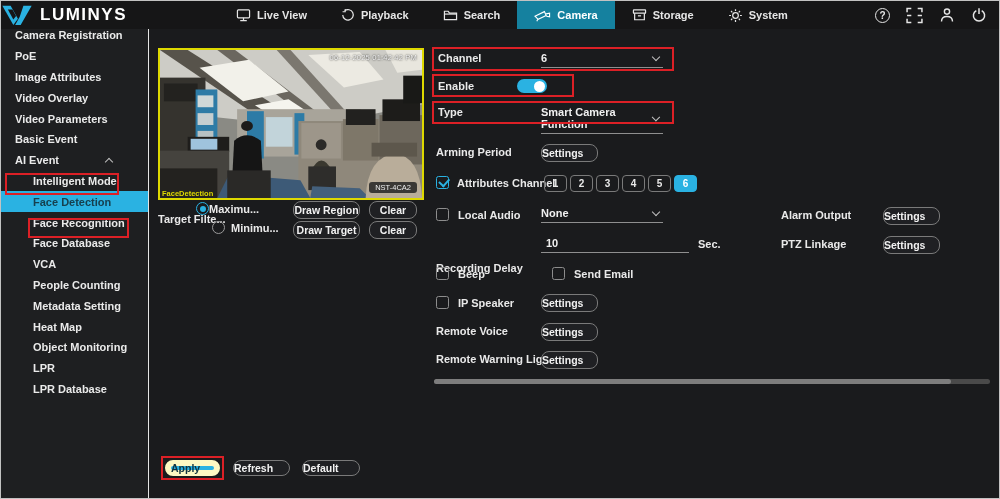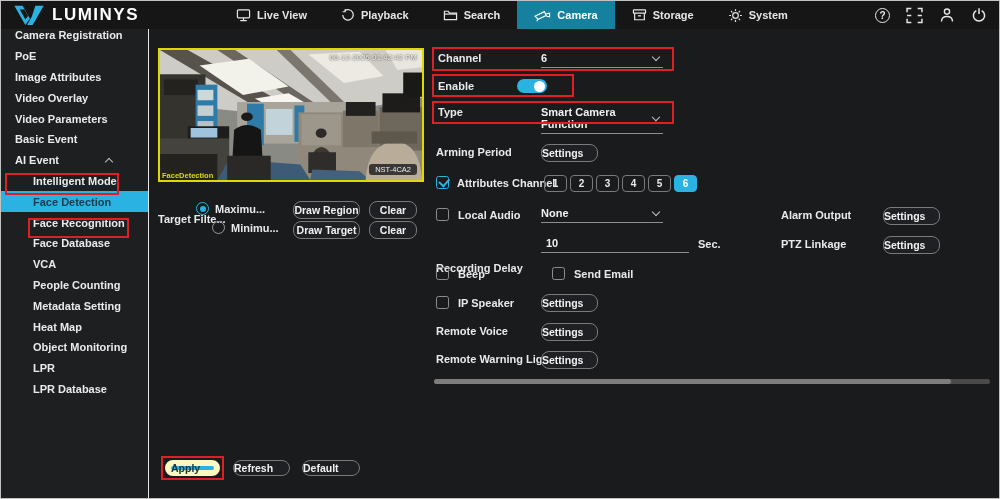--- a/index.html
+++ b/index.html
@@ -5,39 +5,39 @@
   * { margin:0; padding:0; box-sizing:border-box; }
   html,body { background:#2e2e2e; }
   .screen{
     position:relative; width:1000px; height:499px; overflow:hidden;
     background:#1a1b1d; border:1px solid #c2c2c2;
     font-family:"Liberation Sans", sans-serif; color:#e9e9e9;
     -webkit-font-smoothing:antialiased;
   }
   
   .header{ position:absolute; inset:0 0 auto 0; height:28px; background:#161617; display:flex; align-items:center; z-index:5;}
-  .logo{ display:flex; align-items:center; gap:7px; padding-left:12px; }
+  .logo{ display:flex; align-items:center; gap:7px; padding-left:0; }
   .logo-text{ font-size:17px; font-weight:800; letter-spacing:1.5px; color:#ffffff; }
   .nav{ position:absolute; left:218px; top:0; height:28px; display:flex; align-items:stretch; }
   .nav-item{ display:flex; align-items:center; gap:6px; padding:0 17px; font-size:11px; font-weight:700; color:#e6e6e6; cursor:pointer; }
   .nav-item.active{ background:#15819f; color:#fff; }
   .nav-item svg{ display:block; }
   .hdr-icons{ position:absolute; right:12px; top:0; height:28px; display:flex; align-items:center; gap:15px; }
   .hicon{ width:17px; height:17px; display:flex; align-items:center; justify-content:center; cursor:pointer; }
   .help-circle{ width:15px; height:15px; border:1.4px solid #e6e6e6; border-radius:50%; font-size:10px; font-weight:700; color:#e6e6e6; display:flex; align-items:center; justify-content:center; }
   
   .sidebar{ position:absolute; top:24px; left:0; bottom:0; width:148px; background:#1e1f21; border-right:1px solid #e5e5e5; }
   .side-item{ height:20.8px; display:flex; align-items:center; padding-left:14px; font-size:11px; font-weight:700; color:#eaeaea; cursor:pointer; position:relative; white-space:nowrap; }
   .side-item.child{ padding-left:32px; }
   .side-item.selected{ background:#2ab2e2; color:#16404f; }
   .caret-up{ position:absolute; right:36px; top:9px; width:6px; height:6px; border-left:1.6px solid #bdbdbd; border-top:1.6px solid #bdbdbd; transform:rotate(45deg); }
   
   .redbox{ position:absolute; border:2px solid #dc2026; pointer-events:none; z-index:9; }
   
-  .preview{ position:absolute; left:157px; top:47px; width:266px; height:134px; border:2px solid #ded900; background:#000; }
+  .preview{ position:absolute; left:157px; top:47px; width:266px; height:152px; border:2px solid #ded900; background:#000; }
   .preview svg{ display:block; width:100%; height:100%; }
   .ts{ position:absolute; top:3px; right:5px; font-size:7.5px; color:#f2f2f2; text-shadow:0 0 2px #000; letter-spacing:.2px; }
   .fd-label{ position:absolute; left:2px; bottom:0px; font-size:7.5px; font-weight:700; color:#ded900; }
   .cam-badge{ position:absolute; right:5px; bottom:5px; background:rgba(35,35,35,.85); border-radius:3px; padding:1px 6px; font-size:7.5px; color:#eee; }
   
   .abs{ position:absolute; display:flex; align-items:center; }
   .lbl{ font-size:11px; font-weight:700; color:#e9e9e9; white-space:nowrap; }
   .btn{ background:#1f2023; border:1px solid #7a7a7a; border-radius:8px; color:#f1f1f1; font-size:10.5px; font-weight:700; text-align:center; padding:2px 0; cursor:pointer; font-family:"Liberation Sans",sans-serif; }
   .btn-apply{ background:#2ab2e2; border:6px solid #fef9c3; color:#10333f; }
   .dd{ display:flex; align-items:center; border-bottom:1px solid #8f8f8f; padding-bottom:3px; cursor:pointer; }
@@ -243,21 +243,21 @@
       <rect x="214" y="94" width="46" height="14" fill="#5d574c"></rect>
     </svg>
     <div class="ts">06-12-2025 01:42:42 PM</div>
     <div class="fd-label">FaceDetection</div>
     <div class="cam-badge">NST-4CA2</div>
   </div>
 
   <div class="abs" style="left:157px; top:202px; height:31px;">
     <span class="lbl">Target Filte...</span>
   </div>
-  <div class="abs" style="left:195px; top:201px; gap:6px;">
+  <div class="abs" style="left:195px; top:201px; ">
     <span class="radio sel"></span>
     <span class="lbl">Maximu...</span>
   </div>
   <div class="abs" style="left:211px; top:220px; gap:6px;">
     <span class="radio"></span>
     <span class="lbl">Minimu...</span>
   </div>
   <button class="btn abs" style="left:292px; top:200px; width:67px; justify-content:center;">Draw Region</button>
   <button class="btn abs" style="left:368px; top:200px; width:48px; justify-content:center;">Clear</button>
   <button class="btn abs" style="left:292px; top:220px; width:67px; justify-content:center;">Draw Target</button>

